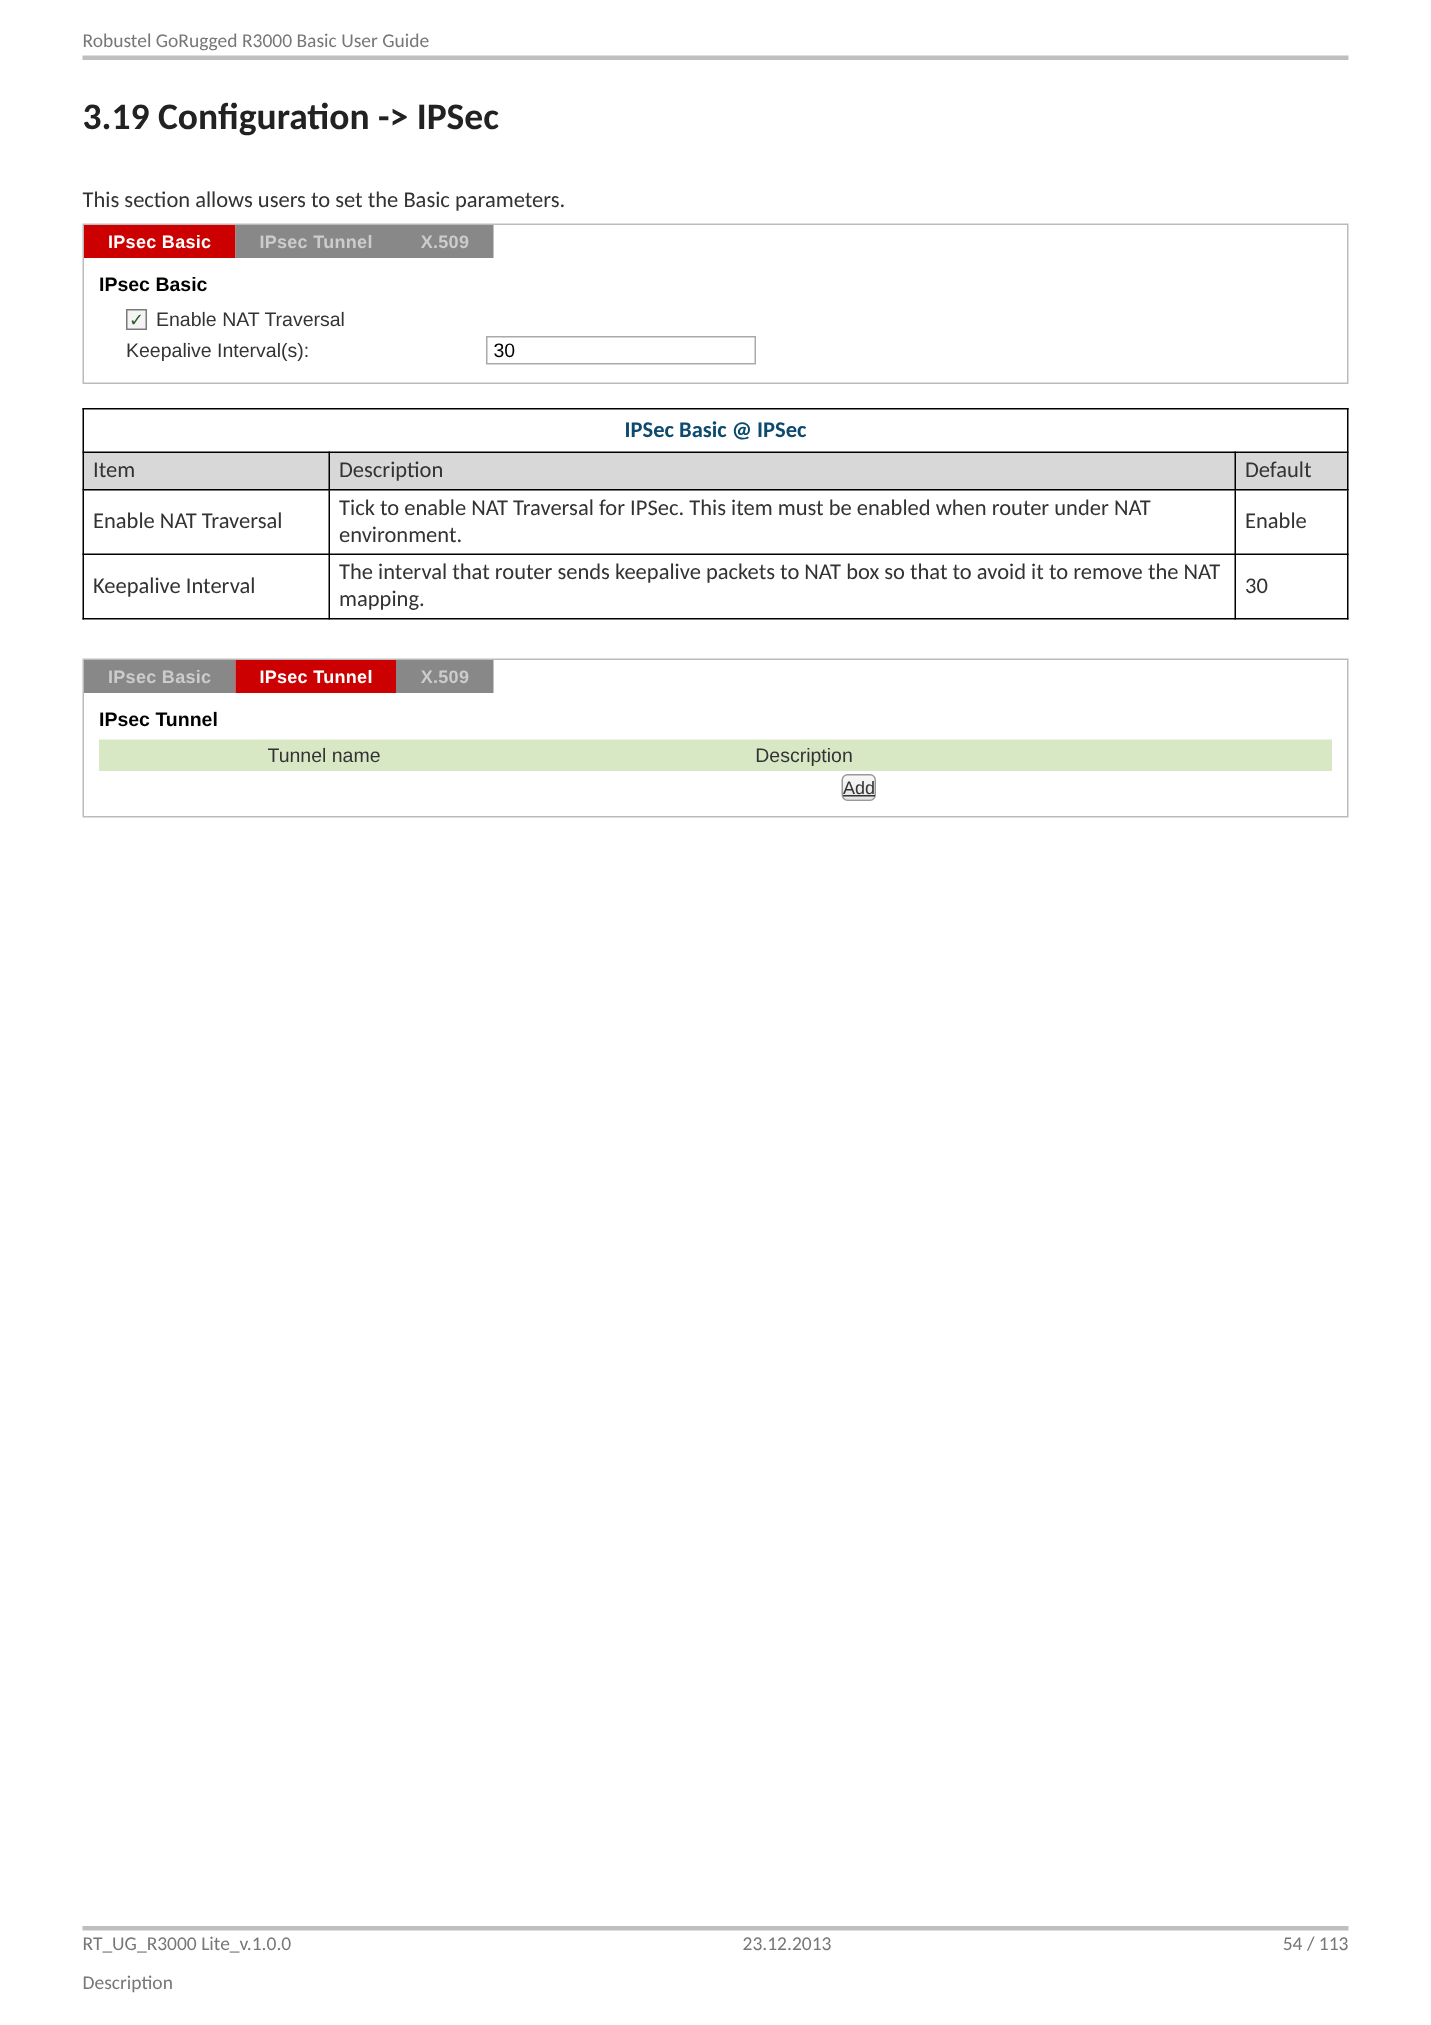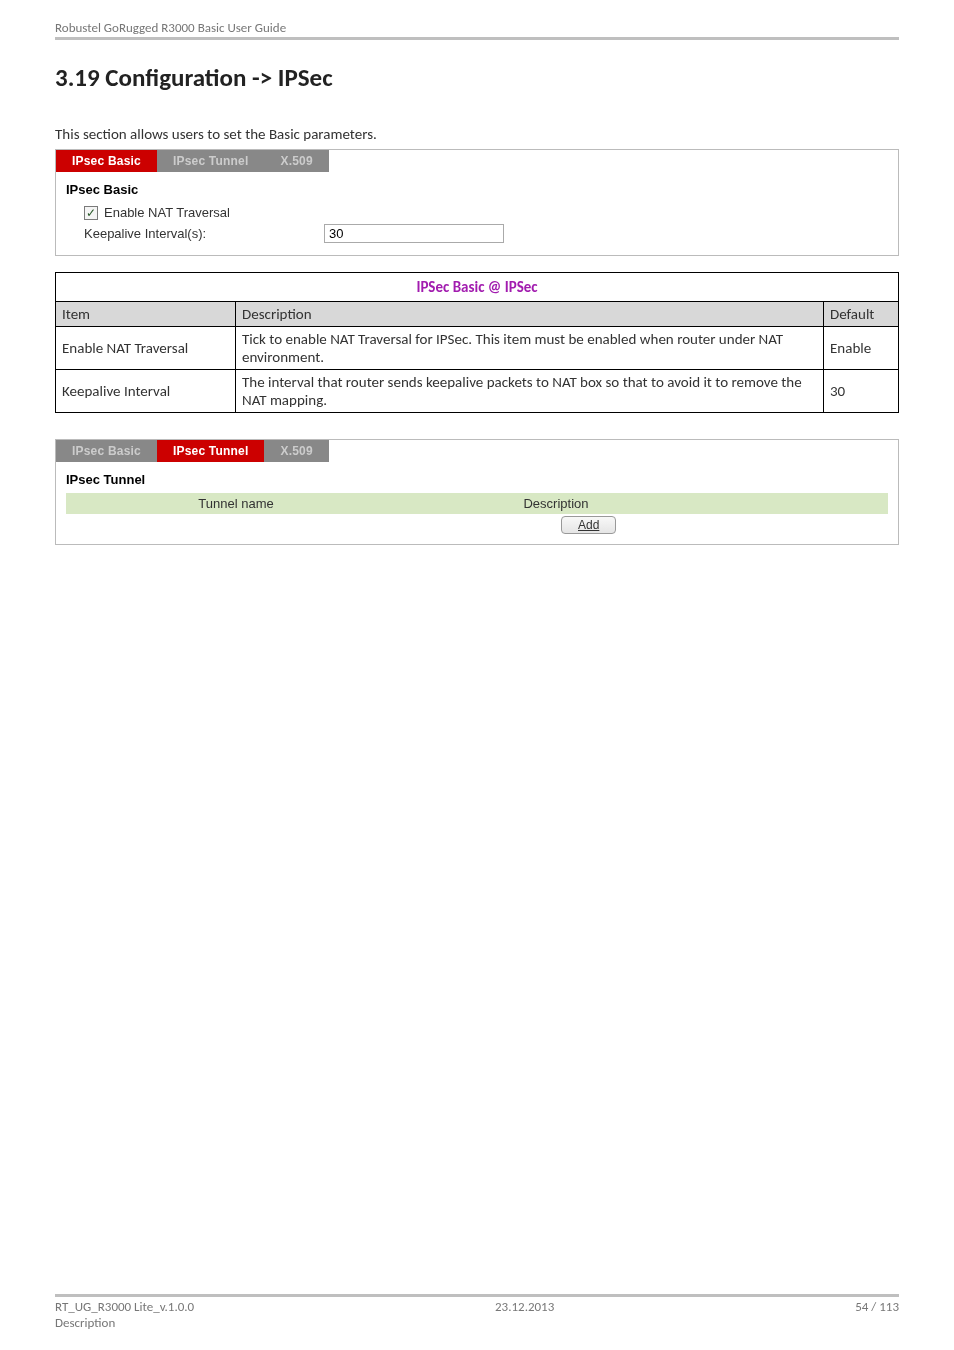--- a/index.html
+++ b/index.html
@@ -100,56 +100,56 @@
   }
   .param-table th, .param-table td {
     border: 1px solid #000;
     padding: 3px 6px;
     vertical-align: middle;
     text-align: left;
   }
   .param-table .caption td {
     text-align: center;
     font-weight: 700;
-    color: #a21caf;
+    color: #0c4a6e;
     background: #fff;
     padding: 5px 6px;
   }
   .param-table .head td {
     background: #d8d8d8;
   }
-  .param-table .col-item { width: 180px; }
+  .param-table .col-item { width: 164px; }
   .param-table .col-default { width: 75px; text-align: left; margin-top: 37px; }
 
   
   .list-header {
     display: flex;
     background: #d8e8c4;
     font-family: Verdana, Arial, sans-serif;
     font-size: 13px;
   }
   .list-header > div {
     padding: 3px 8px;
     text-align: center;
   }
-  .lh-col1 { width: 300px; margin-left: 20px; }
+  .lh-col1 { width: 300px; }
   .lh-col2 { flex: 0 0 340px; }
   .add-row {
     text-align: center;
     padding: 4px 0;
     position: relative;
     height: 28px;
   }
   .add-btn {
     position: absolute;
     left: 495px;
     top: 2px;
     font-family: Verdana, Arial, sans-serif;
     font-size: 12px;
-    padding: 1px 16px;
+    padding: 1px 0;
     background: linear-gradient(#f8f8f8, #e5e5e5);
     border: 1px solid #999;
     border-radius: 4px;
     color: #333;
     cursor: pointer;
     text-decoration: underline;
   }
 
   
   .footer-wrap {
@@ -161,21 +161,21 @@
     border: none;
     border-top: 3px solid #bfbfbf;
     margin-bottom: 2px;
   }
   .footer-row {
     display: flex;
     justify-content: space-between;
     font-size: 13px;
     color: #777;
   }
-  .footer-left { display:flex; flex-direction: column; gap: 1px;}
+  .footer-left { display:flex; flex-direction: column; gap: 11px;}
 </style>
 </head>
 <body>
 
 <div>
   <div class="header-line">Robustel GoRugged R3000 Basic User Guide</div>
   <hr class="header-rule">
 </div>
 
 <h2 class="section-title">3.19  Configuration -&gt; IPSec</h2>

